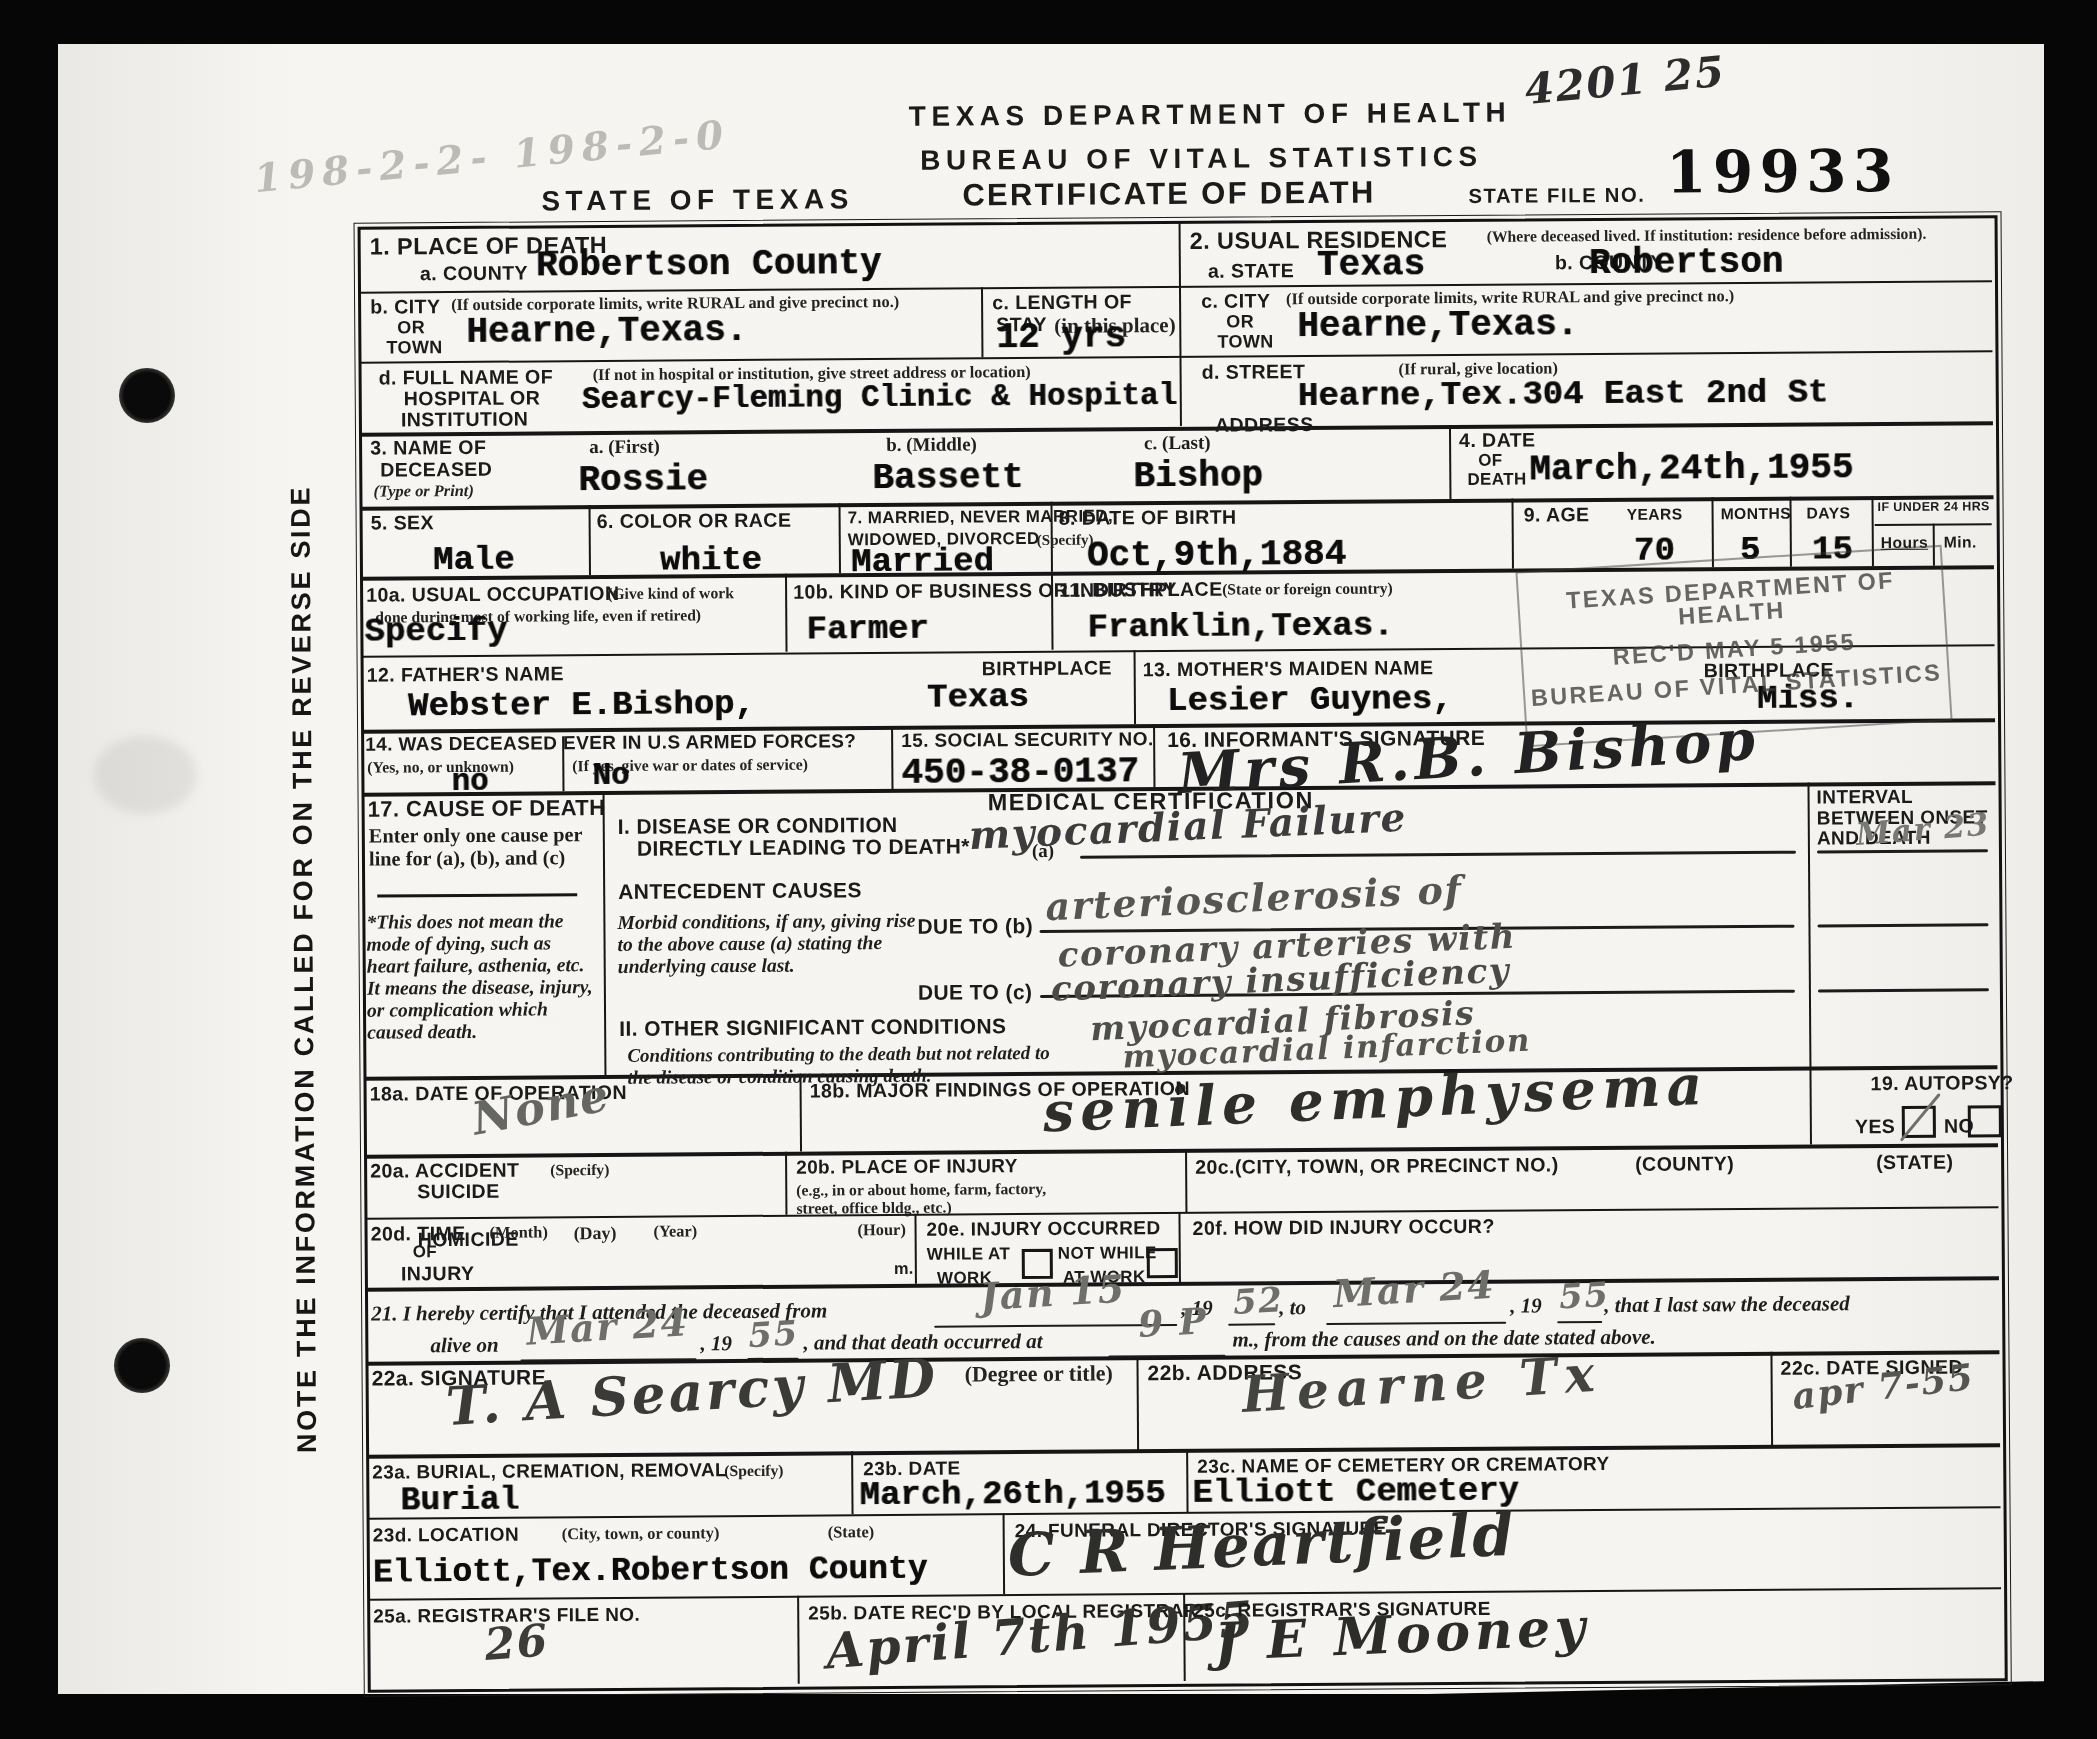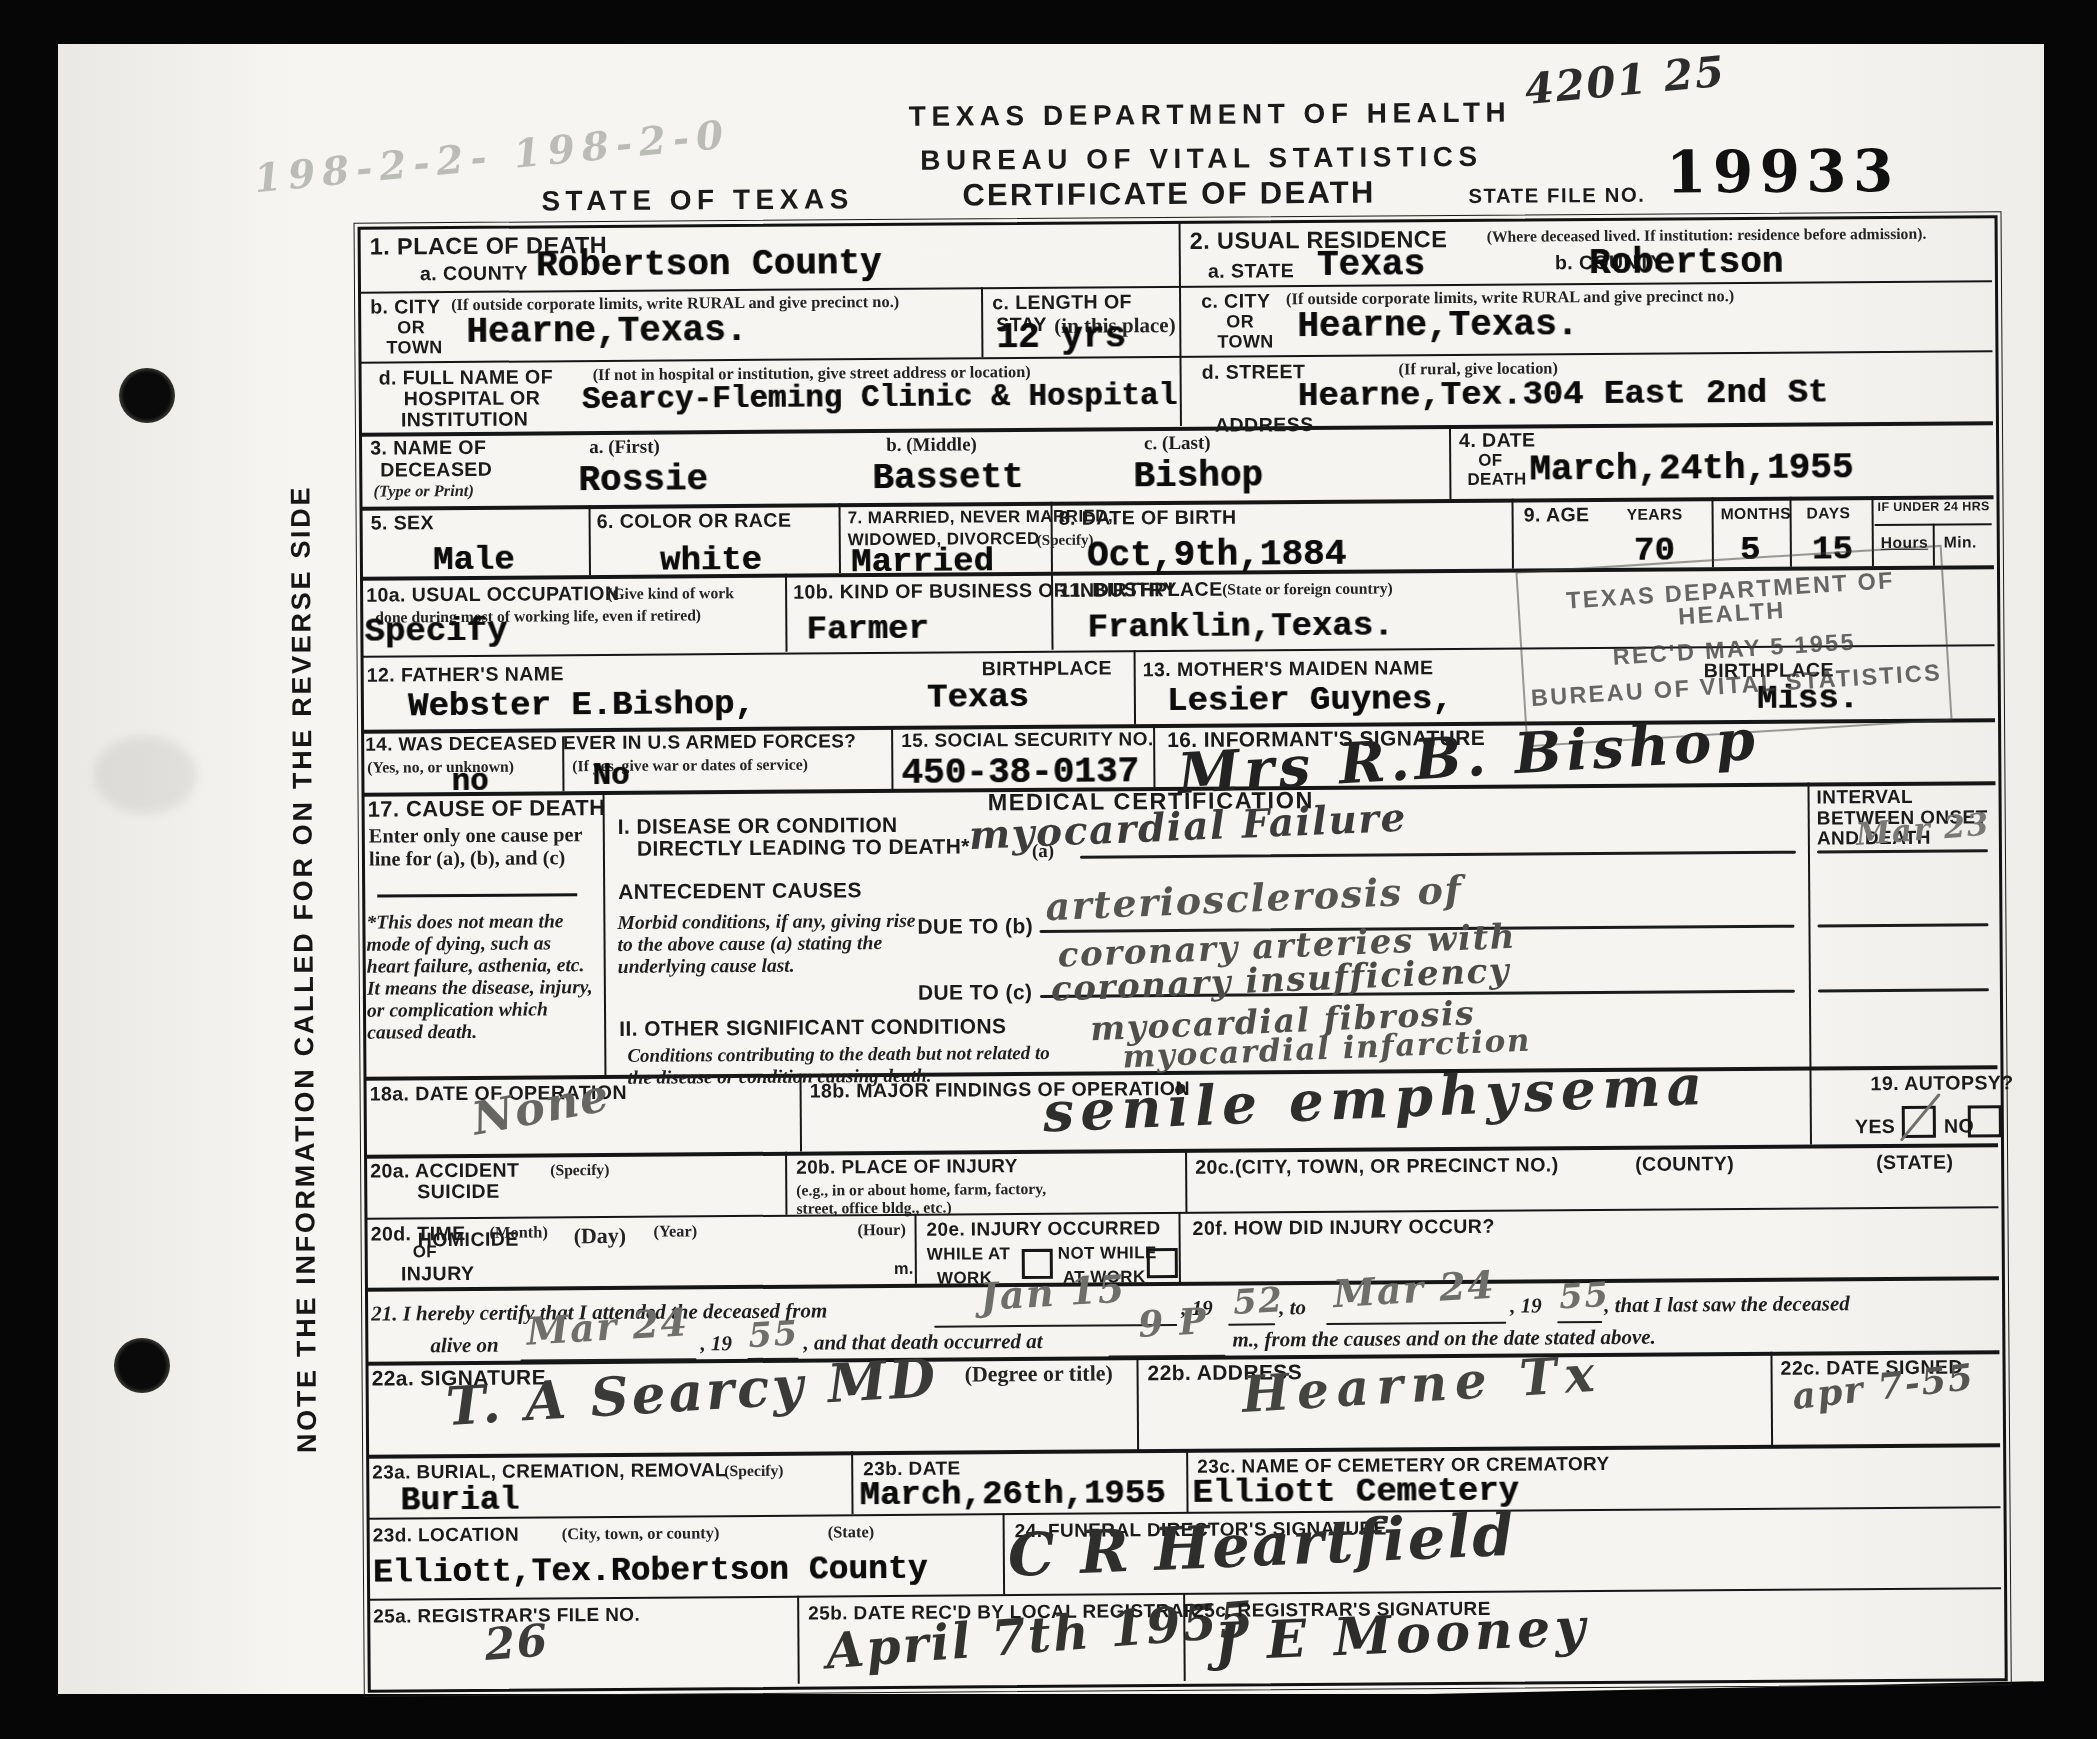--- a/index.html
+++ b/index.html
@@ -280,21 +280,21 @@
     <div class="t lbl" style="left:794px;top:1155px;font-size:19px;">20b. PLACE OF INJURY</div>
     <div class="t paren wrap" style="left:794px;top:1179px;width:266px;font-size:15.7px;">(e.g., in or about home, farm, factory, street, office bldg., etc.)</div>
     <div class="t lbl" style="left:1193px;top:1157px;">20c.(CITY, TOWN, OR PRECINCT NO.)</div>
     <div class="t lbl" style="left:1633px;top:1157px;">(COUNTY)</div>
     <div class="t lbl" style="left:1874px;top:1157px;">(STATE)</div>
 
     <div class="t lbl" style="left:368px;top:1218px;">20d. TIME</div>
     <div class="t lbl" style="left:410px;top:1238px;font-size:17px;">OF</div>
     <div class="t lbl" style="left:398px;top:1258px;">INJURY</div>
     <div class="t paren" style="left:487px;top:1219px;font-size:16.4px;">(Month)</div>
-    <div class="t paren" style="left:571px;top:1219px;font-size:22px;">(Day)</div>
+    <div class="t paren" style="left:571px;top:1219px;font-size:18px;">(Day)</div>
     <div class="t paren" style="left:651px;top:1219px;font-size:16.4px;">(Year)</div>
     <div class="t paren" style="left:855px;top:1219px;font-size:16.4px;">(Hour)</div>
     <div class="t lbl" style="left:891px;top:1258px;font-size:16.4px;">m.</div>
     <div class="t lbl" style="left:924px;top:1218px;font-size:19px;">20e. INJURY OCCURRED</div>
     <div class="t lbl" style="left:924px;top:1244px;font-size:17px;">WHILE AT</div>
     <div class="t lbl" style="left:934px;top:1268px;font-size:17px;">WORK</div>
     <div class="cbox" style="left:1019px;top:1248px;width:25px;height:23.5px;"></div>
     <div class="t lbl" style="left:1055px;top:1244px;font-size:17px;">NOT WHILE</div>
     <div class="t lbl" style="left:1060px;top:1268px;font-size:17px;">AT WORK</div>
     <div class="cbox" style="left:1144px;top:1248px;width:25px;height:23.5px;"></div>

